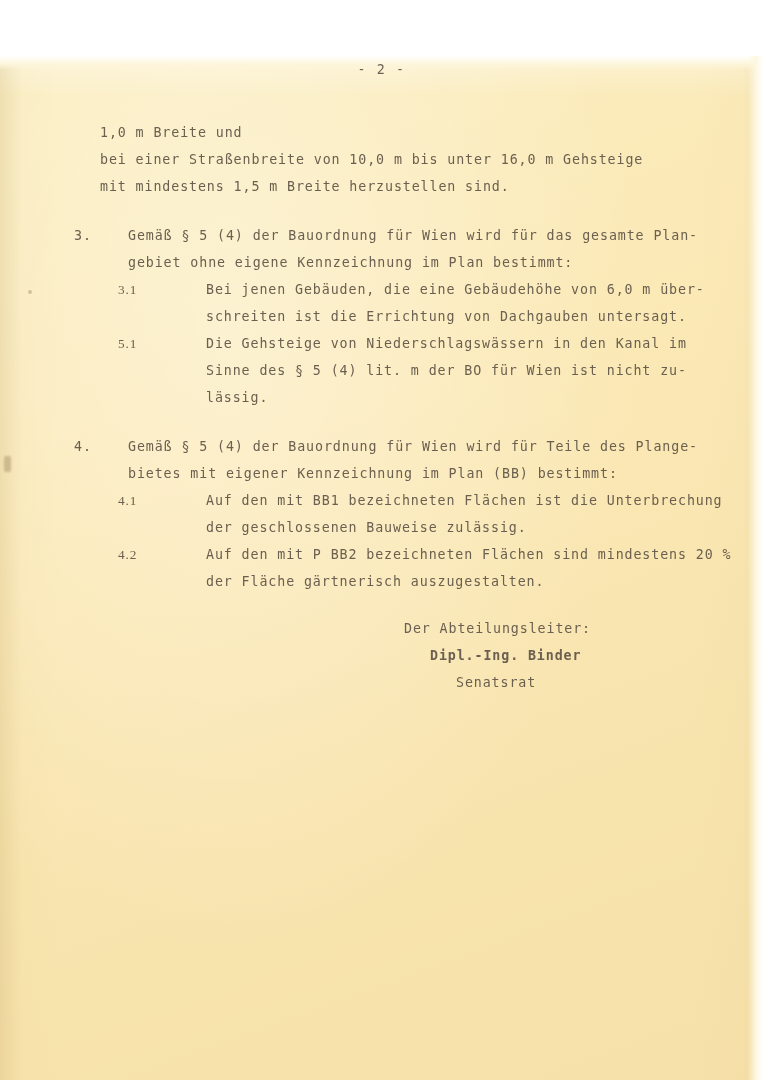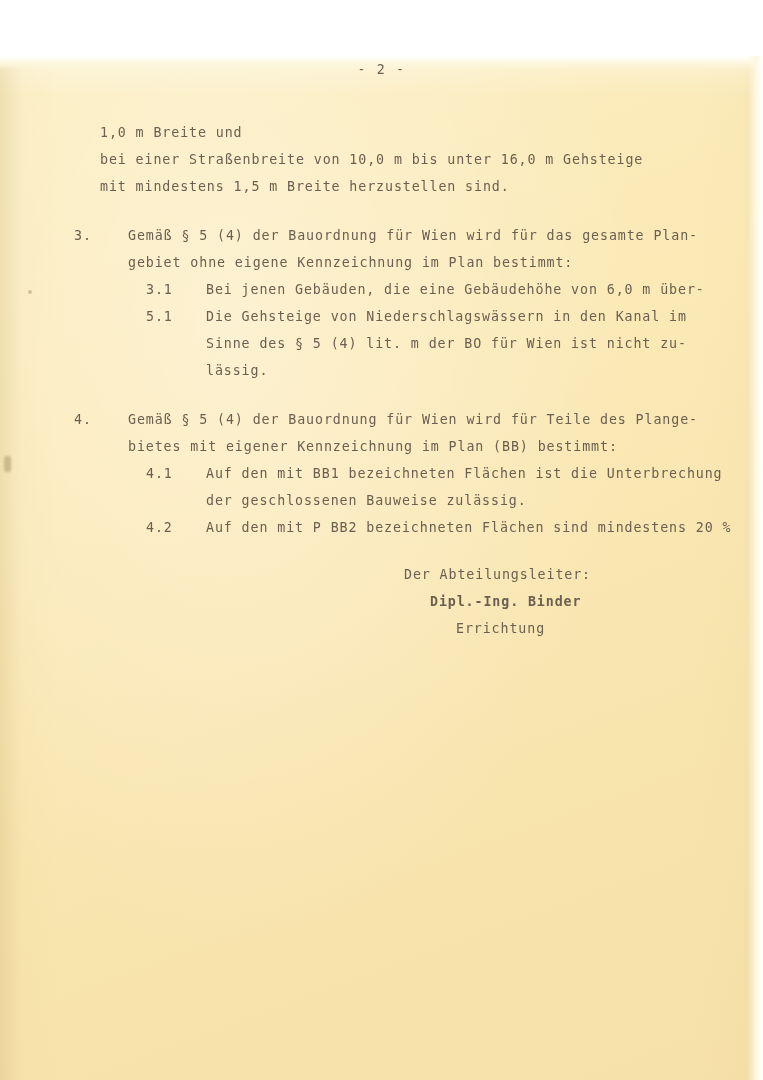--- a/index.html
+++ b/index.html
@@ -110,24 +110,25 @@
     white-space: pre;
     color: #6b6050;
   }
   .sub-para {
     position: relative;
     padding-left: 28px;
     margin-top: 0;
   }
   .sub-para .marker {
     position: absolute;
-    left: 44px;
+    left: 16px;
     top: 0;
     white-space: pre;
     color: #6b6050;
+    font-family: Liberation Serif, serif;
   }
   .sub-para .sub-lines {
     padding-left: 50px;
   }
   .signature {
     margin-top: 20px;
     margin-left: 330px;
     line-height: 27px;
   }
   .signature .sig-line {
@@ -162,20 +163,21 @@
 
       <div class="para num-para">
         <span class="marker">3.</span>
         <div class="line">Gemäß § 5 (4) der Bauordnung für Wien wird für das gesamte Plan-</div>
         <div class="line">gebiet ohne eigene Kennzeichnung im Plan bestimmt:</div>
 
         <div class="sub-para">
           <span class="marker">3.1</span>
           <div class="sub-lines">
             <div class="line">Bei jenen Gebäuden, die eine Gebäudehöhe von 6,0 m über-</div>
+            <div class="line">schreiten ist die Errichtung von Dachgauben untersagt.</div>
           </div>
         </div>
 
         <div class="sub-para">
           <span class="marker">5.1</span>
           <div class="sub-lines">
             <div class="line">Die Gehsteige von Niederschlagswässern in den Kanal im</div>
             <div class="line">Sinne des § 5 (4) lit. m der BO für Wien ist nicht zu-</div>
             <div class="line">lässig.</div>
           </div>
@@ -192,25 +194,26 @@
           <div class="sub-lines">
             <div class="line">Auf den mit BB1 bezeichneten Flächen ist die Unterbrechung</div>
             <div class="line">der geschlossenen Bauweise zulässig.</div>
           </div>
         </div>
 
         <div class="sub-para">
           <span class="marker">4.2</span>
           <div class="sub-lines">
             <div class="line">Auf den mit P BB2 bezeichneten Flächen sind mindestens 20 %</div>
+            <div class="line">der Fläche gärtnerisch auszugestalten.</div>
           </div>
         </div>
       </div>
 
       <div class="signature">
         <div class="sig-line sig-center-1">Der Abteilungsleiter:</div>
         <div class="sig-line sig-center-2">Dipl.-Ing. Binder</div>
-        <div class="sig-line sig-center-3">Errichtung</div>
+        <div class="sig-line sig-center-3">Senatsrat</div>
       </div>
 
     </div>
   </div>
 </div>
 
 </body></html>

